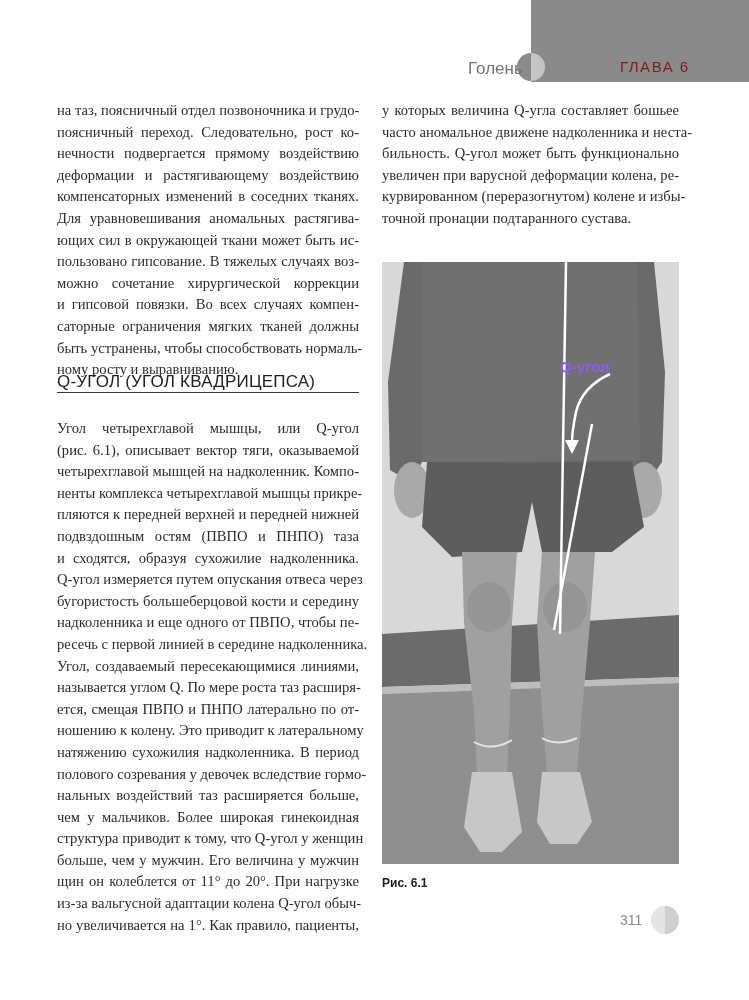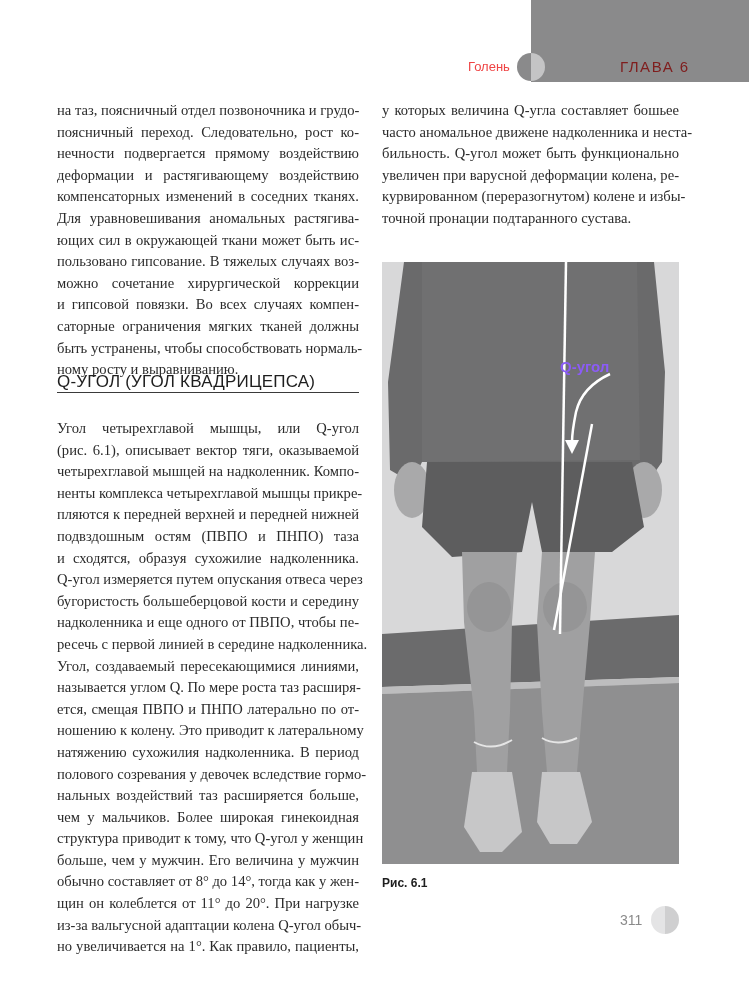--- a/index.html
+++ b/index.html
@@ -14,21 +14,21 @@
     background: #8a8a8b;
   }
   .chapter-label {
     position: absolute; left: 620px; top: 58px;
     font-family: "Liberation Sans", "DejaVu Sans", sans-serif;
     font-size: 15px; letter-spacing: 1.5px; color: #7f1d1d;
   }
   .running-title {
     position: absolute; left: 468px; top: 59px;
     font-family: "Liberation Sans", "DejaVu Sans", sans-serif;
-    font-size: 13px; color: #ef4444;
+    font-size: 17px; color: #737373;
   }
   .header-disc {
     position: absolute; left: 517px; top: 53px; width: 28px; height: 28px;
     border-radius: 50%; overflow: hidden;
     background: linear-gradient(to right, #8a8a8b 50%, #c4c4c5 50%);
   }
   .col {
     position: absolute; font-size: 14.6px; line-height: 21.6px;
     text-align: justify; hyphens: manual;
   }
@@ -109,21 +109,20 @@
   <span class="line">Угол, создаваемый пересекающимися линиями,</span>
   <span class="line">называется углом Q. По мере роста таз расширя-</span>
   <span class="line">ется, смещая ПВПО и ПНПО латерально по от-</span>
   <span class="line">ношению к колену. Это приводит к латеральному</span>
   <span class="line">натяжению сухожилия надколенника. В период</span>
   <span class="line">полового созревания у девочек вследствие гормо-</span>
   <span class="line">нальных воздействий таз расширяется больше,</span>
   <span class="line">чем у мальчиков. Более широкая гинекоидная</span>
   <span class="line">структура приводит к тому, что Q-угол у женщин</span>
   <span class="line">больше, чем у мужчин. Его величина у мужчин</span>
-  <span class="line">обычно составляет от 8° до 14°, тогда как у жен-</span>
   <span class="line">щин он колеблется от 11° до 20°. При нагрузке</span>
   <span class="line">из-за вальгусной адаптации колена Q-угол обыч-</span>
   <span class="line">но увеличивается на 1°. Как правило, пациенты,</span>
 </div>
 
 <div class="col col-right para" style="top:100px;">
   <span class="line">у которых величина Q-угла составляет бошьее</span>
   <span class="line">часто аномальное движене надколенника и неста-</span>
   <span class="line">бильность. Q-угол может быть функционально</span>
   <span class="line">увеличен при варусной деформации колена, ре-</span>

